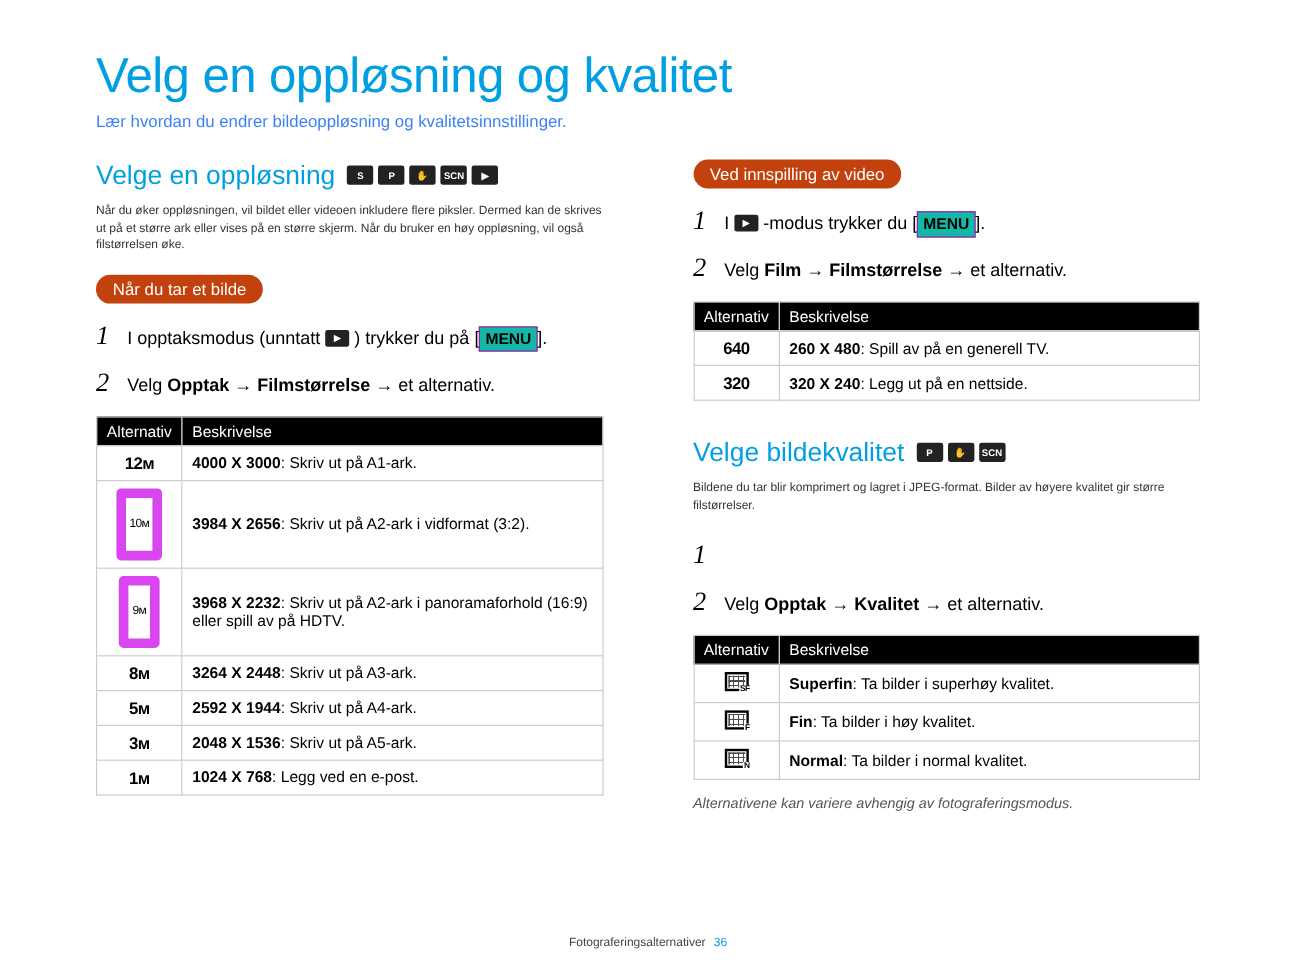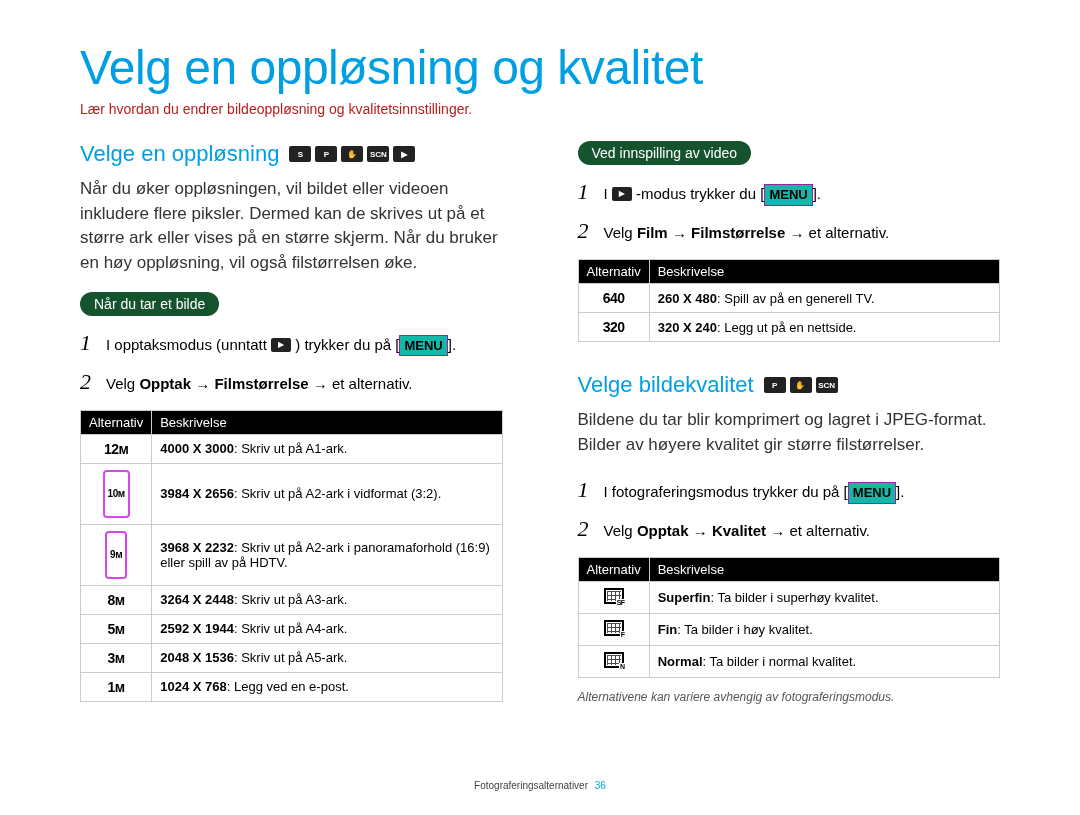--- a/index.html
+++ b/index.html
@@ -11,29 +11,29 @@
     background: #fff;
     font-family: Arial, Helvetica, sans-serif;
     color: #000;
     position: relative;
   }
   .page {
     padding: 40px 80px 0 80px;
   }
   h1.page-title {
     color: #009fe3;
-    font-size: 48px;
+    font-size: 41px;
     font-weight: 400;
     margin: 0 0 6px 0;
     letter-spacing: -0.5px;
   }
   .intro {
     font-size: 14px;
     margin: 0 0 24px 0;
-    color: #b91c1c;
+    color: #3b82f6;
   }
   .columns {
     display: flex;
     gap: 75px;
   }
   .col { flex: 1; }
   h2.section-title {
     color: #009fe3;
     font-size: 22px;
     font-weight: 400;
@@ -52,28 +52,28 @@
     justify-content: center;
     width: 22px;
     height: 16px;
     background: #222;
     color: #fff;
     border-radius: 2px;
     font-size: 8px;
     font-weight: bold;
   }
   .body-text {
-    font-size: 17px;
+    font-size: 10px;
     line-height: 1.45;
     margin: 0 0 16px 0;
     color: #333;
   }
   .pill {
     display: inline-block;
-    background: #14532d;
+    background: #c2410c;
     color: #fff;
     border-radius: 14px;
     padding: 4px 14px;
     font-size: 14px;
     margin-bottom: 10px;
   }
   ol.steps {
     list-style: none;
     padding: 0;
     margin: 0 0 12px 0;
@@ -143,25 +143,25 @@
     font-size: 14px;
     letter-spacing: -0.5px;
   }
   .res-icon {
     display: inline-block;
     font-family: "Arial Black", Arial, sans-serif;
     font-weight: 900;
   }
   .res-icon-box {
     display: inline-block;
-    border: 2px solid #d946ef;
+    border: 8px solid #d946ef;
     border-radius: 4px;
     padding: 16px 3px;
     font-family: "Arial Black", Arial, sans-serif;
-    font-weight: 700;
+    font-weight: 400;
     font-size: 10px;
     line-height: 12px;
   }
   .q-icon {
     display: inline-block;
     width: 20px;
     height: 16px;
     border: 2px solid #000;
     position: relative;
   }
@@ -315,23 +315,20 @@
             <span class="mode-icon">P</span>
             <span class="mode-icon">✋</span>
             <span class="mode-icon">SCN</span>
           </span>
       </h2>
       <p class="body-text">Bildene du tar blir komprimert og lagret i JPEG-format. Bilder av høyere kvalitet gir større filstørrelser.</p>
 
       <ol class="steps">
         <li>
           <span class="num">1</span>
-          <span>
-            <span>I fotograferingsmodus trykker du på [</span><span class="menu-box">MENU</span><span>].</span>
-          </span>
         </li>
         <li>
           <span class="num">2</span>
           <span>
             <span>Velg </span><b>Opptak → Kvalitet</b><span> → et alternativ.</span>
           </span>
         </li>
       </ol>
 
       <table class="options">

